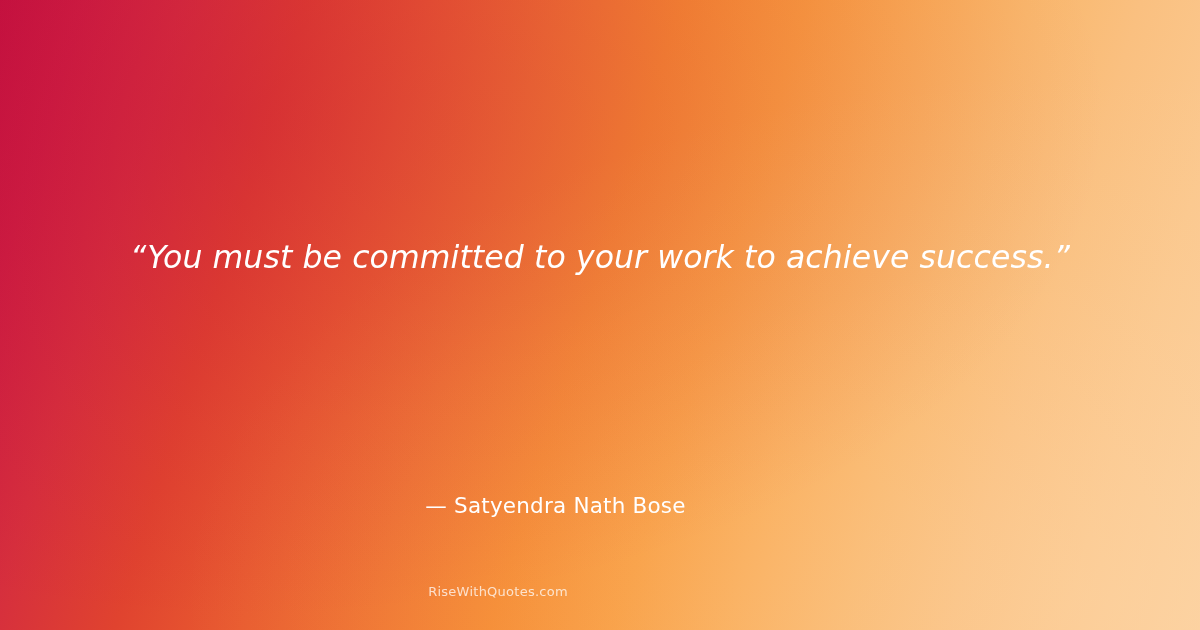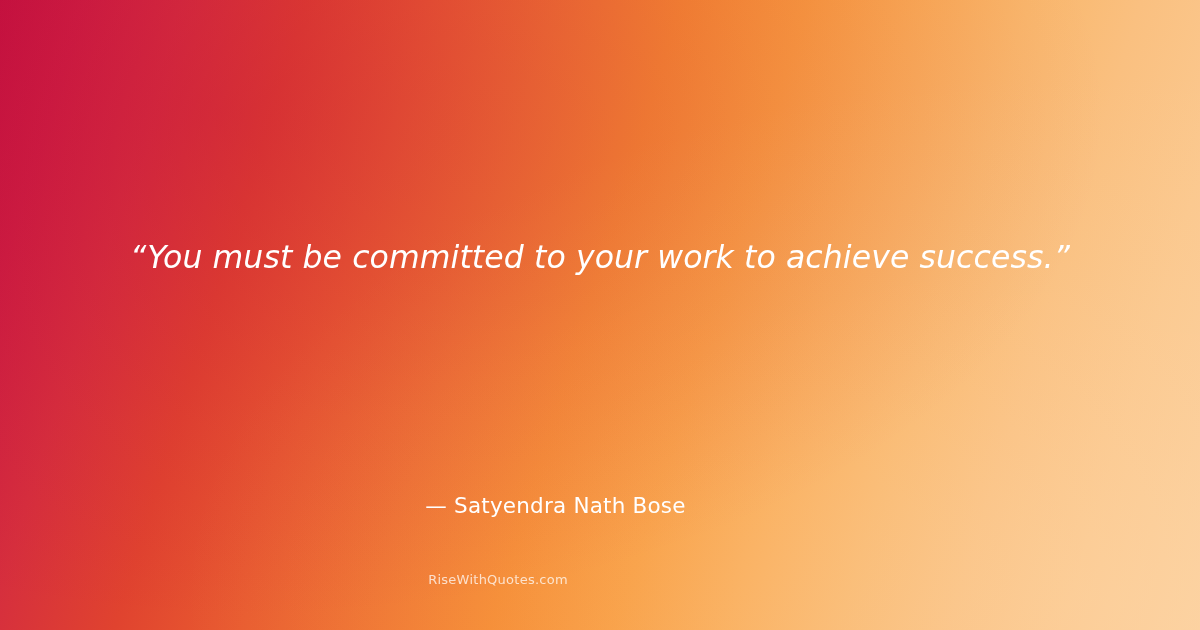--- a/index.html
+++ b/index.html
@@ -86,21 +86,21 @@
     text-align: center;
     font-size: 21.5px;
     font-weight: 400;
     font-style: normal;
     color: #ffffff;
     letter-spacing: 0.2px;
   }
 
   .footer-credit {
     position: absolute;
-    top: 572px;
+    top: 584px;
     left: 0;
     width: 996px;
     text-align: center;
     font-size: 13px;
     font-weight: 400;
     color: rgba(255, 255, 255, 0.74);
     letter-spacing: 0.25px;
   }
 </style>
 </head>

